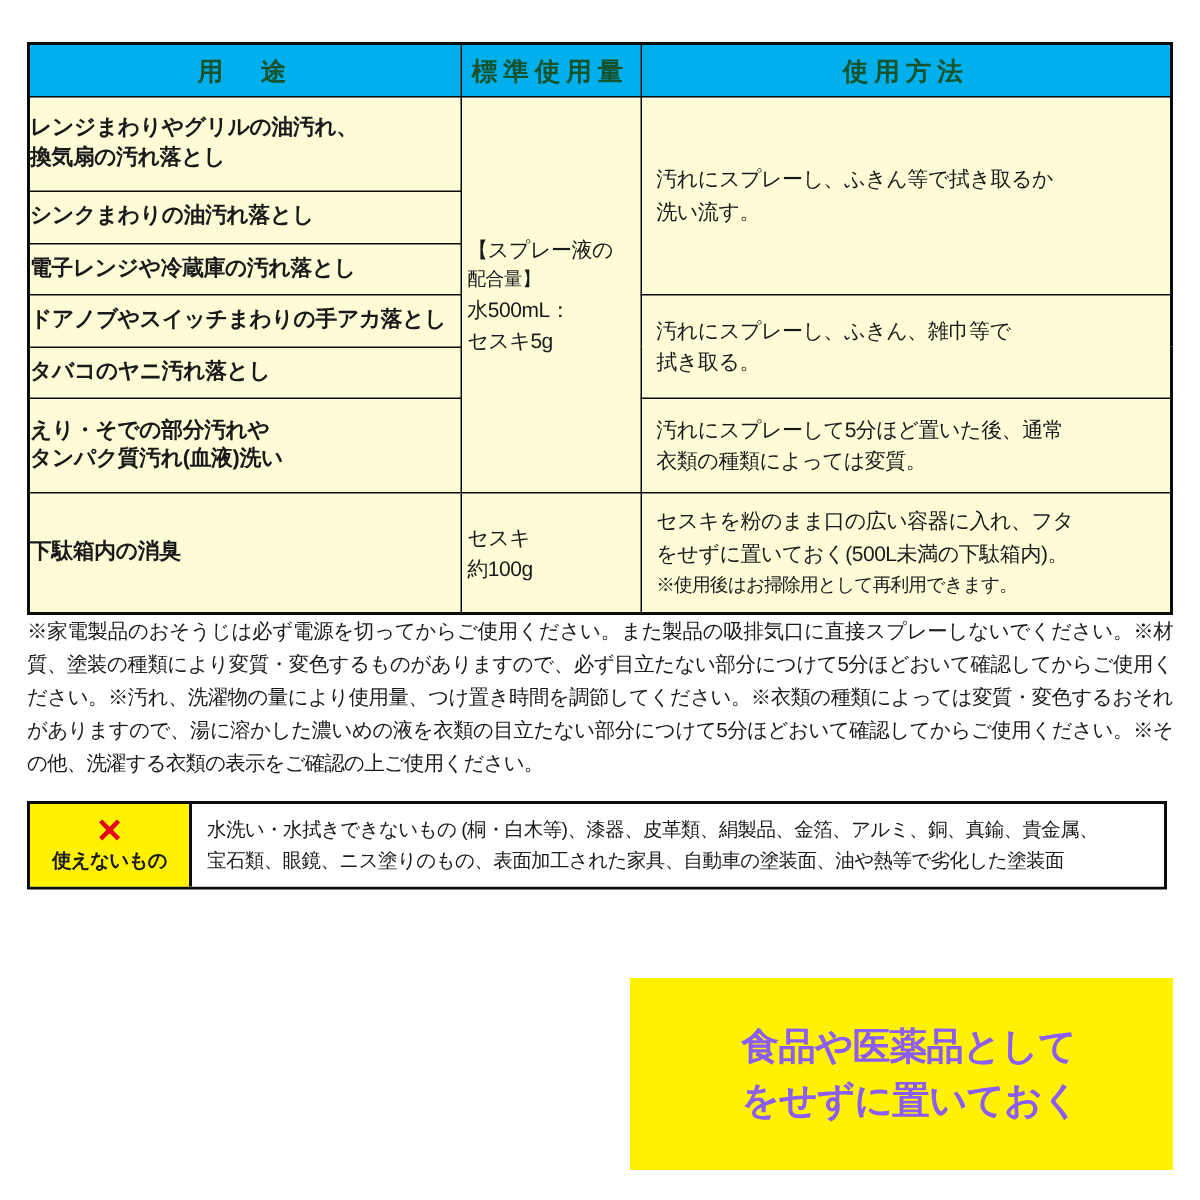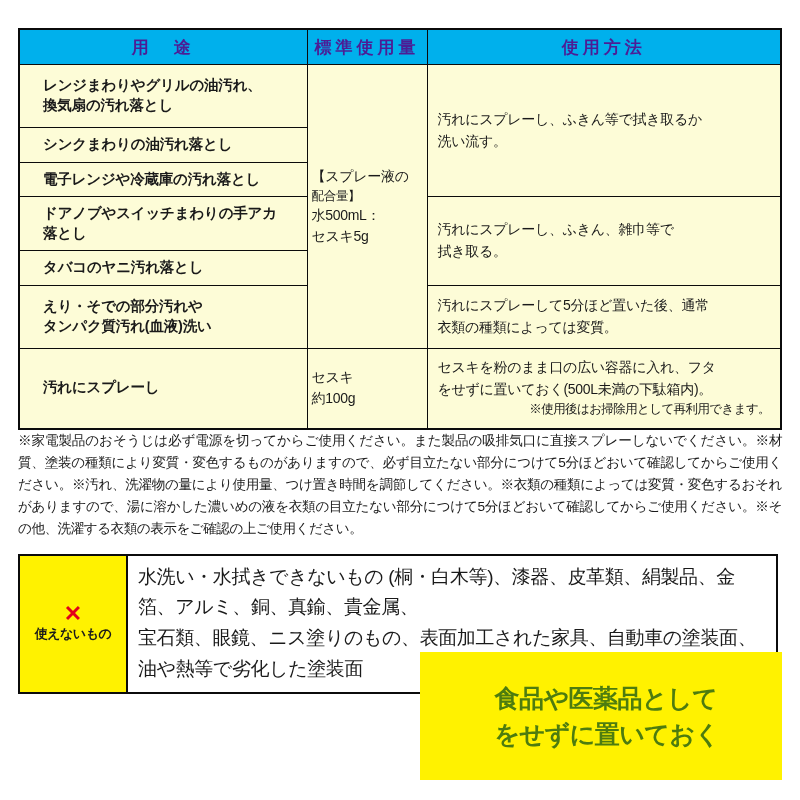--- a/index.html
+++ b/index.html
@@ -28,38 +28,38 @@
     width: 764px;
     table-layout: fixed;
     border: 2px solid #0b0b0b;
   }
   table.usage th, table.usage td {
     border: 1.5px solid #0b0b0b;
     vertical-align: middle;
   }
   table.usage th {
     background: #00b0ec;
-    color: #4c1d95;
+    color: #14532d;
     font-size: 17px;
     letter-spacing: 4px;
     font-weight: bold;
     height: 30px;
     padding: 2px 0;
     text-align: center;
   }
   col.c1 { width: 288px; }
   col.c2 { width: 120px; }
   col.c3 { width: 354px; }
 
   td.use {
     background: #fdfcd7;
     font-size: 14.5px;
     font-weight: bold;
     line-height: 1.35;
-    padding: 7px 23px;
+    padding: 7px 0;
     letter-spacing: -0.2px;
   }
   td.amount {
     background: #fdfcd7;
     font-size: 14px;
     line-height: 1.5;
     text-align: left;
     padding: 6px 4px;
     letter-spacing: -0.3px;
   }
@@ -71,21 +71,20 @@
     background: #fdfcd7;
     font-size: 14px;
     line-height: 1.55;
     padding: 8px 10px;
     letter-spacing: -0.3px;
   }
   td.method .note {
     font-size: 12.5px;
     display: block;
     letter-spacing: -0.6px;
-    text-align: right;
   }
   .rowtall { height: 48px; }
 
   
   .caution {
     width: 764px;
     font-size: 13.6px;
     line-height: 1.62;
     letter-spacing: -0.5px;
     text-align: justify;
@@ -119,21 +118,21 @@
   .nouse-label-text {
     font-size: 13px;
     font-weight: bold;
     letter-spacing: -0.5px;
     margin-top: 1px;
     text-align: right;
   }
   .nouse-body {
     flex: 1;
     background: #ffffff;
-    font-size: 19px;
+    font-size: 13px;
     line-height: 1.62;
     padding: 6px 8px 7px 10px;
     letter-spacing: -0.4px;
   }
 
   
   .banner {
     position: absolute;
     left: 420px;
     top: 652px;
@@ -142,21 +141,21 @@
     background: #fff200;
     display: flex;
     align-items: center;
     justify-content: center;
   }
   .banner-text {
     font-size: 25px;
     font-weight: bold;
     line-height: 1.45;
     letter-spacing: -0.5px;
-    color: #4d7c0f;
+    color: #8b5cf6;
     text-align: left;
     padding-left: 12px;
   }
 </style>
 </head>
 <body>
 
 <div class="page">
 
   <table class="usage">
@@ -206,21 +205,21 @@
       </tr>
 
       <tr>
         <td class="use rowtall" style="white-space:pre-line">えり・そでの部分汚れや
 タンパク質汚れ(血液)洗い</td>
         <td class="method" style="white-space:pre-line">汚れにスプレーして5分ほど置いた後、通常
 衣類の種類によっては変質。</td>
       </tr>
 
       <tr>
-        <td class="use rowtall">汚れにスプレーし</td>
+        <td class="use rowtall">下駄箱内の消臭</td>
         <td class="amount">
           <span>セスキ</span><br>
           <span>約100g</span>
         </td>
         <td class="method">
           <span>セスキを粉のまま口の広い容器に入れ、フタ</span><br>
           <span>をせずに置いておく(500L未満の下駄箱内)。</span>
           <span class="note">※使用後はお掃除用として再利用できます。</span>
         </td>
       </tr>

